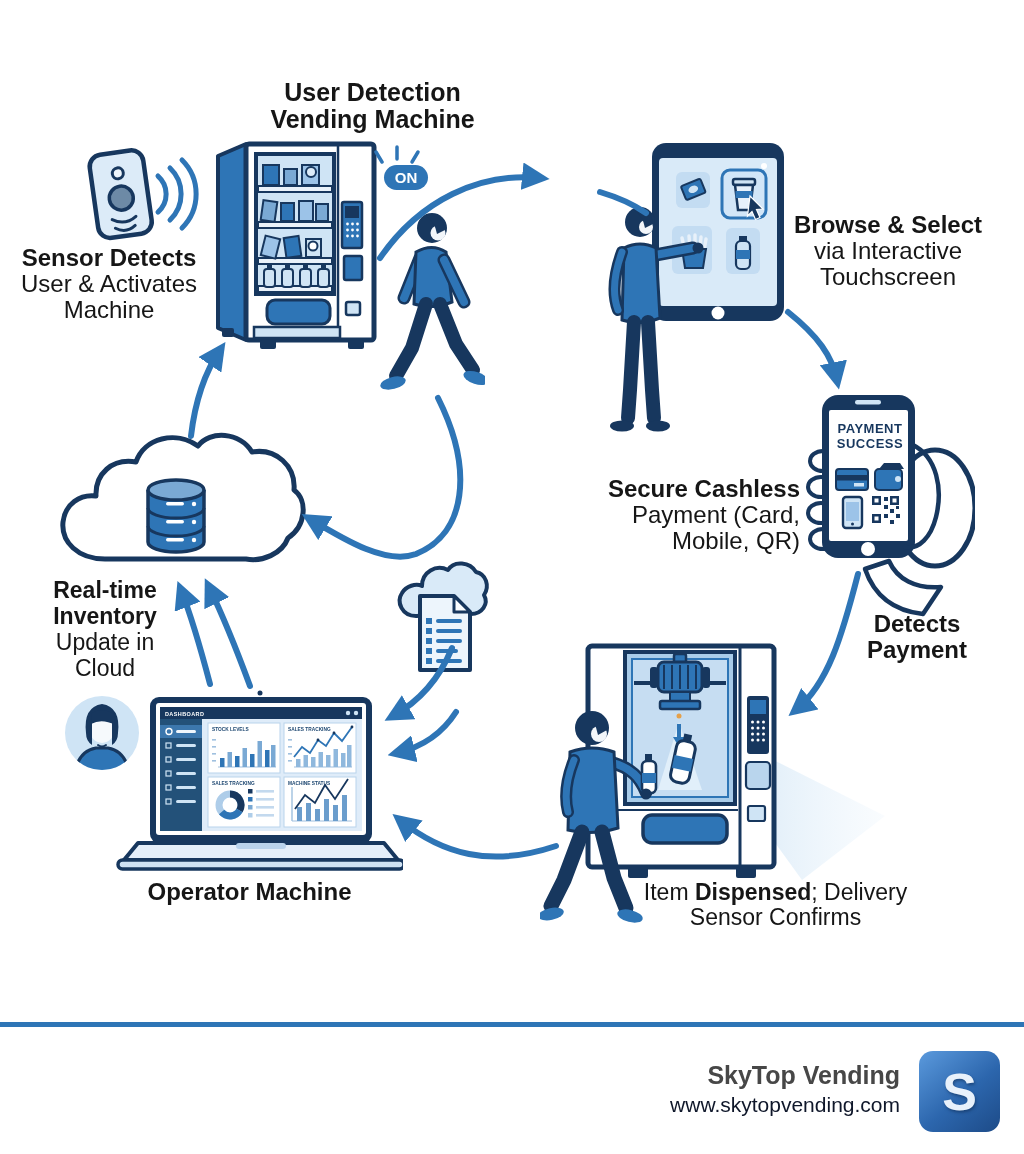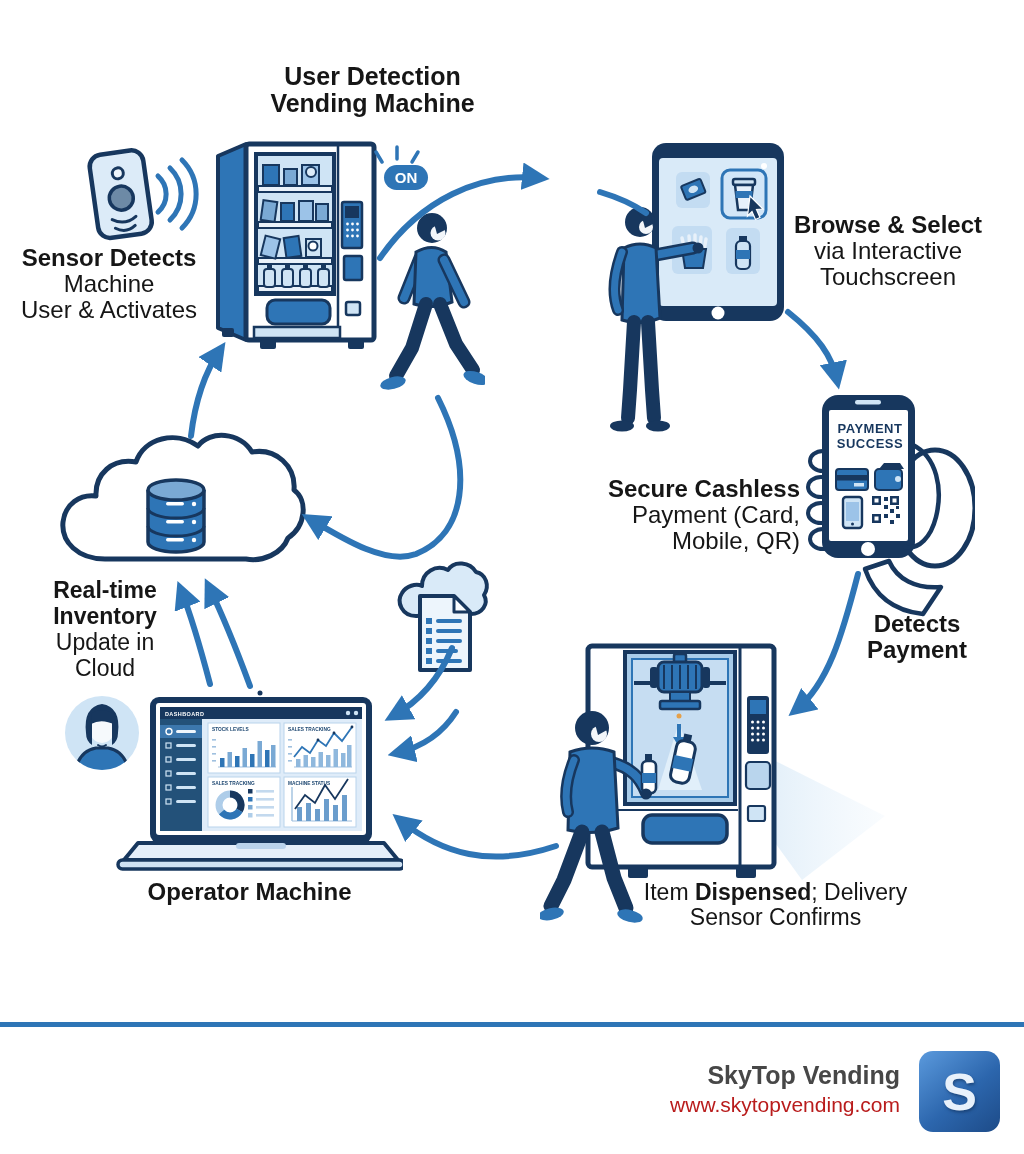--- a/index.html
+++ b/index.html
@@ -1,36 +1,36 @@
 <!DOCTYPE html>
 <html><head>
 <meta charset="utf-8">
 <style>
   html,body{margin:0;padding:0;background:#fff;}
   #scene{position:relative;width:1024px;height:1154px;background:#ffffff;overflow:hidden;
          font-family:"Liberation Sans","DejaVu Sans",sans-serif;}
   .abs{position:absolute;}
   .lbl{position:absolute;color:#161616;text-align:center;}
   .lbl .b{font-weight:bold;}
-  #lbl-user-detection{left:240px;top:63px;width:265px;font-size:25px;font-weight:bold;line-height:27px;}
+  #lbl-user-detection{left:240px;top:79px;width:265px;font-size:25px;font-weight:bold;line-height:27px;}
   #lbl-sensor{left:4px;top:245px;width:210px;font-size:24px;line-height:26px;}
   #lbl-browse{left:788px;top:212px;width:200px;font-size:24px;line-height:26px;}
   #lbl-secure{left:585px;top:476px;width:215px;font-size:24px;line-height:26px;text-align:right;}
   #lbl-cashless{left:853px;top:611px;width:128px;font-size:24px;font-weight:bold;line-height:26px;}
   #lbl-dispensed{left:628px;top:880px;width:295px;font-size:23px;line-height:25px;}
   #lbl-operator{left:92px;top:879px;width:315px;font-size:24px;font-weight:bold;line-height:25px;}
   #lbl-inventory{left:40px;top:577px;width:130px;font-size:23px;line-height:26px;}
   #lbl-payment{left:829px;top:421px;width:82px;font-size:13px;font-weight:800;color:#17375e;
                line-height:15px;letter-spacing:.5px;text-align:center;}
   #on-badge{left:384px;top:165px;width:44px;height:25px;background:#2e75b6;border-radius:13px;
             color:#fff;font-size:15px;font-weight:bold;line-height:25px;text-align:center;}
   #footer-rule{left:0;top:1022px;width:1024px;height:5px;background:#2e75b6;}
   #footer-brand{left:520px;top:1061px;width:380px;text-align:right;}
   #footer-brand .brand{font-size:25px;font-weight:bold;color:#474747;}
-  #footer-brand .url{font-size:21px;color:#b91c1c;margin-top:3px;}
+  #footer-brand .url{font-size:21px;color:#0f172a;margin-top:3px;}
   #footer-logo{left:919px;top:1051px;width:81px;height:81px;border-radius:14px;
                background:linear-gradient(140deg,#5b9add 0%,#2c66ad 55%,#1d4b88 100%);
                display:flex;align-items:center;justify-content:center;
                font-size:52px;font-weight:bold;color:#e8f1fb;text-shadow:1px 2px 3px rgba(15,45,85,.55);}
   svg text{font-family:"Liberation Sans","DejaVu Sans",sans-serif;}
 </style>
 </head>
 <body>
 
 <div id="scene">
@@ -511,22 +511,22 @@
     </g>
   </svg>
 
   <div class="lbl" id="lbl-user-detection">
     <div>User Detection</div>
     <div>Vending Machine</div>
   </div>
 
   <div class="lbl" id="lbl-sensor">
     <div class="b">Sensor Detects</div>
+    <div>User &amp; Activates</div>
     <div>Machine</div>
-    <div>User &amp; Activates</div>
   </div>
 
   <div class="lbl" id="lbl-browse">
     <div class="b">Browse &amp; Select</div>
     <div>via Interactive</div>
     <div>Touchscreen</div>
   </div>
 
   <div class="lbl" id="lbl-secure">
     <div class="b">Secure Cashless</div>

